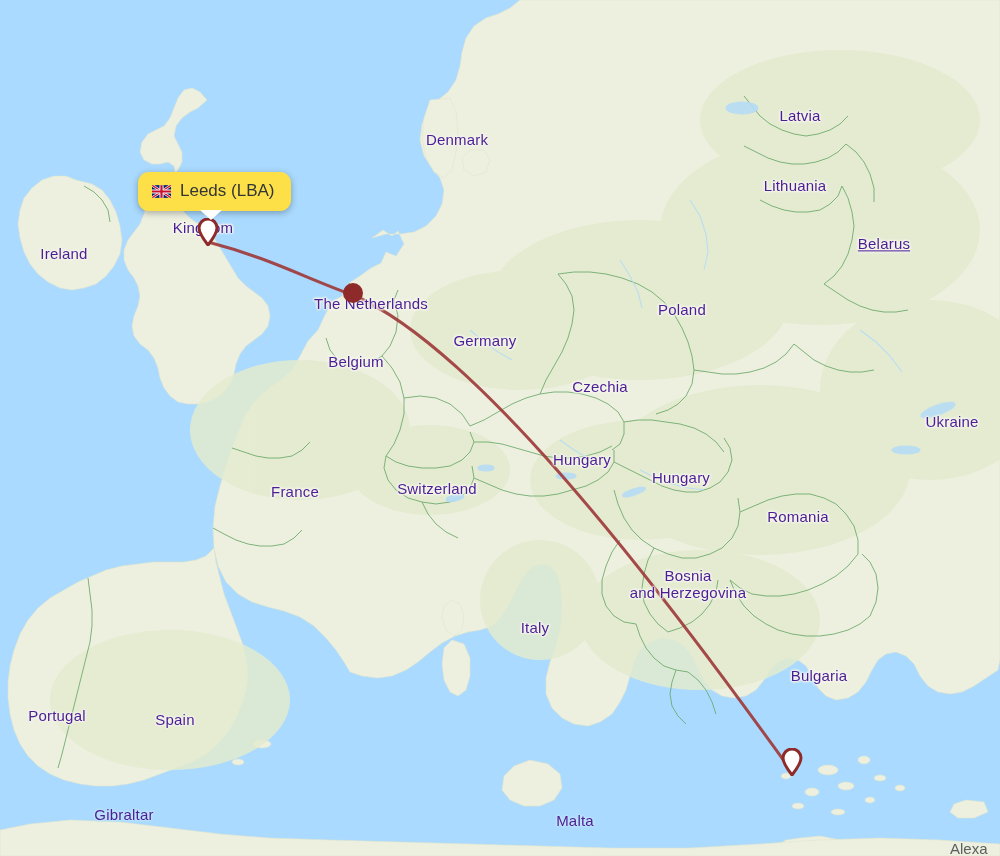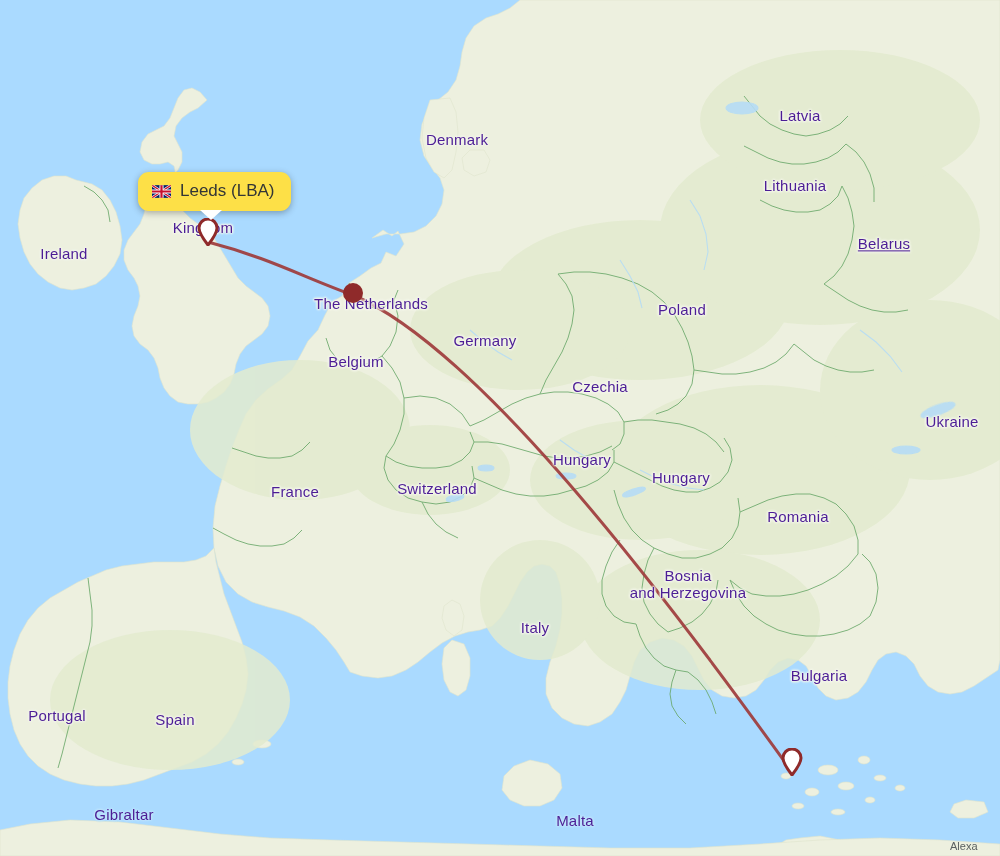--- a/index.html
+++ b/index.html
@@ -90,21 +90,21 @@
     transform: translate(-50%, -100%);
   }
   .marker.dot {
     transform: translate(-50%, -50%);
   }
 
   
   .edge-text {
     position: absolute;
     color: #5a6060;
-    font-size: 11px;
+    font-size: 15px;
     font-family: "Liberation Sans", sans-serif;
     pointer-events: none;
   }
 </style>
 </head>
 <body>
 
 <div id="map-root">
 
   <svg id="map-svg" viewBox="0 0 1000 856">

